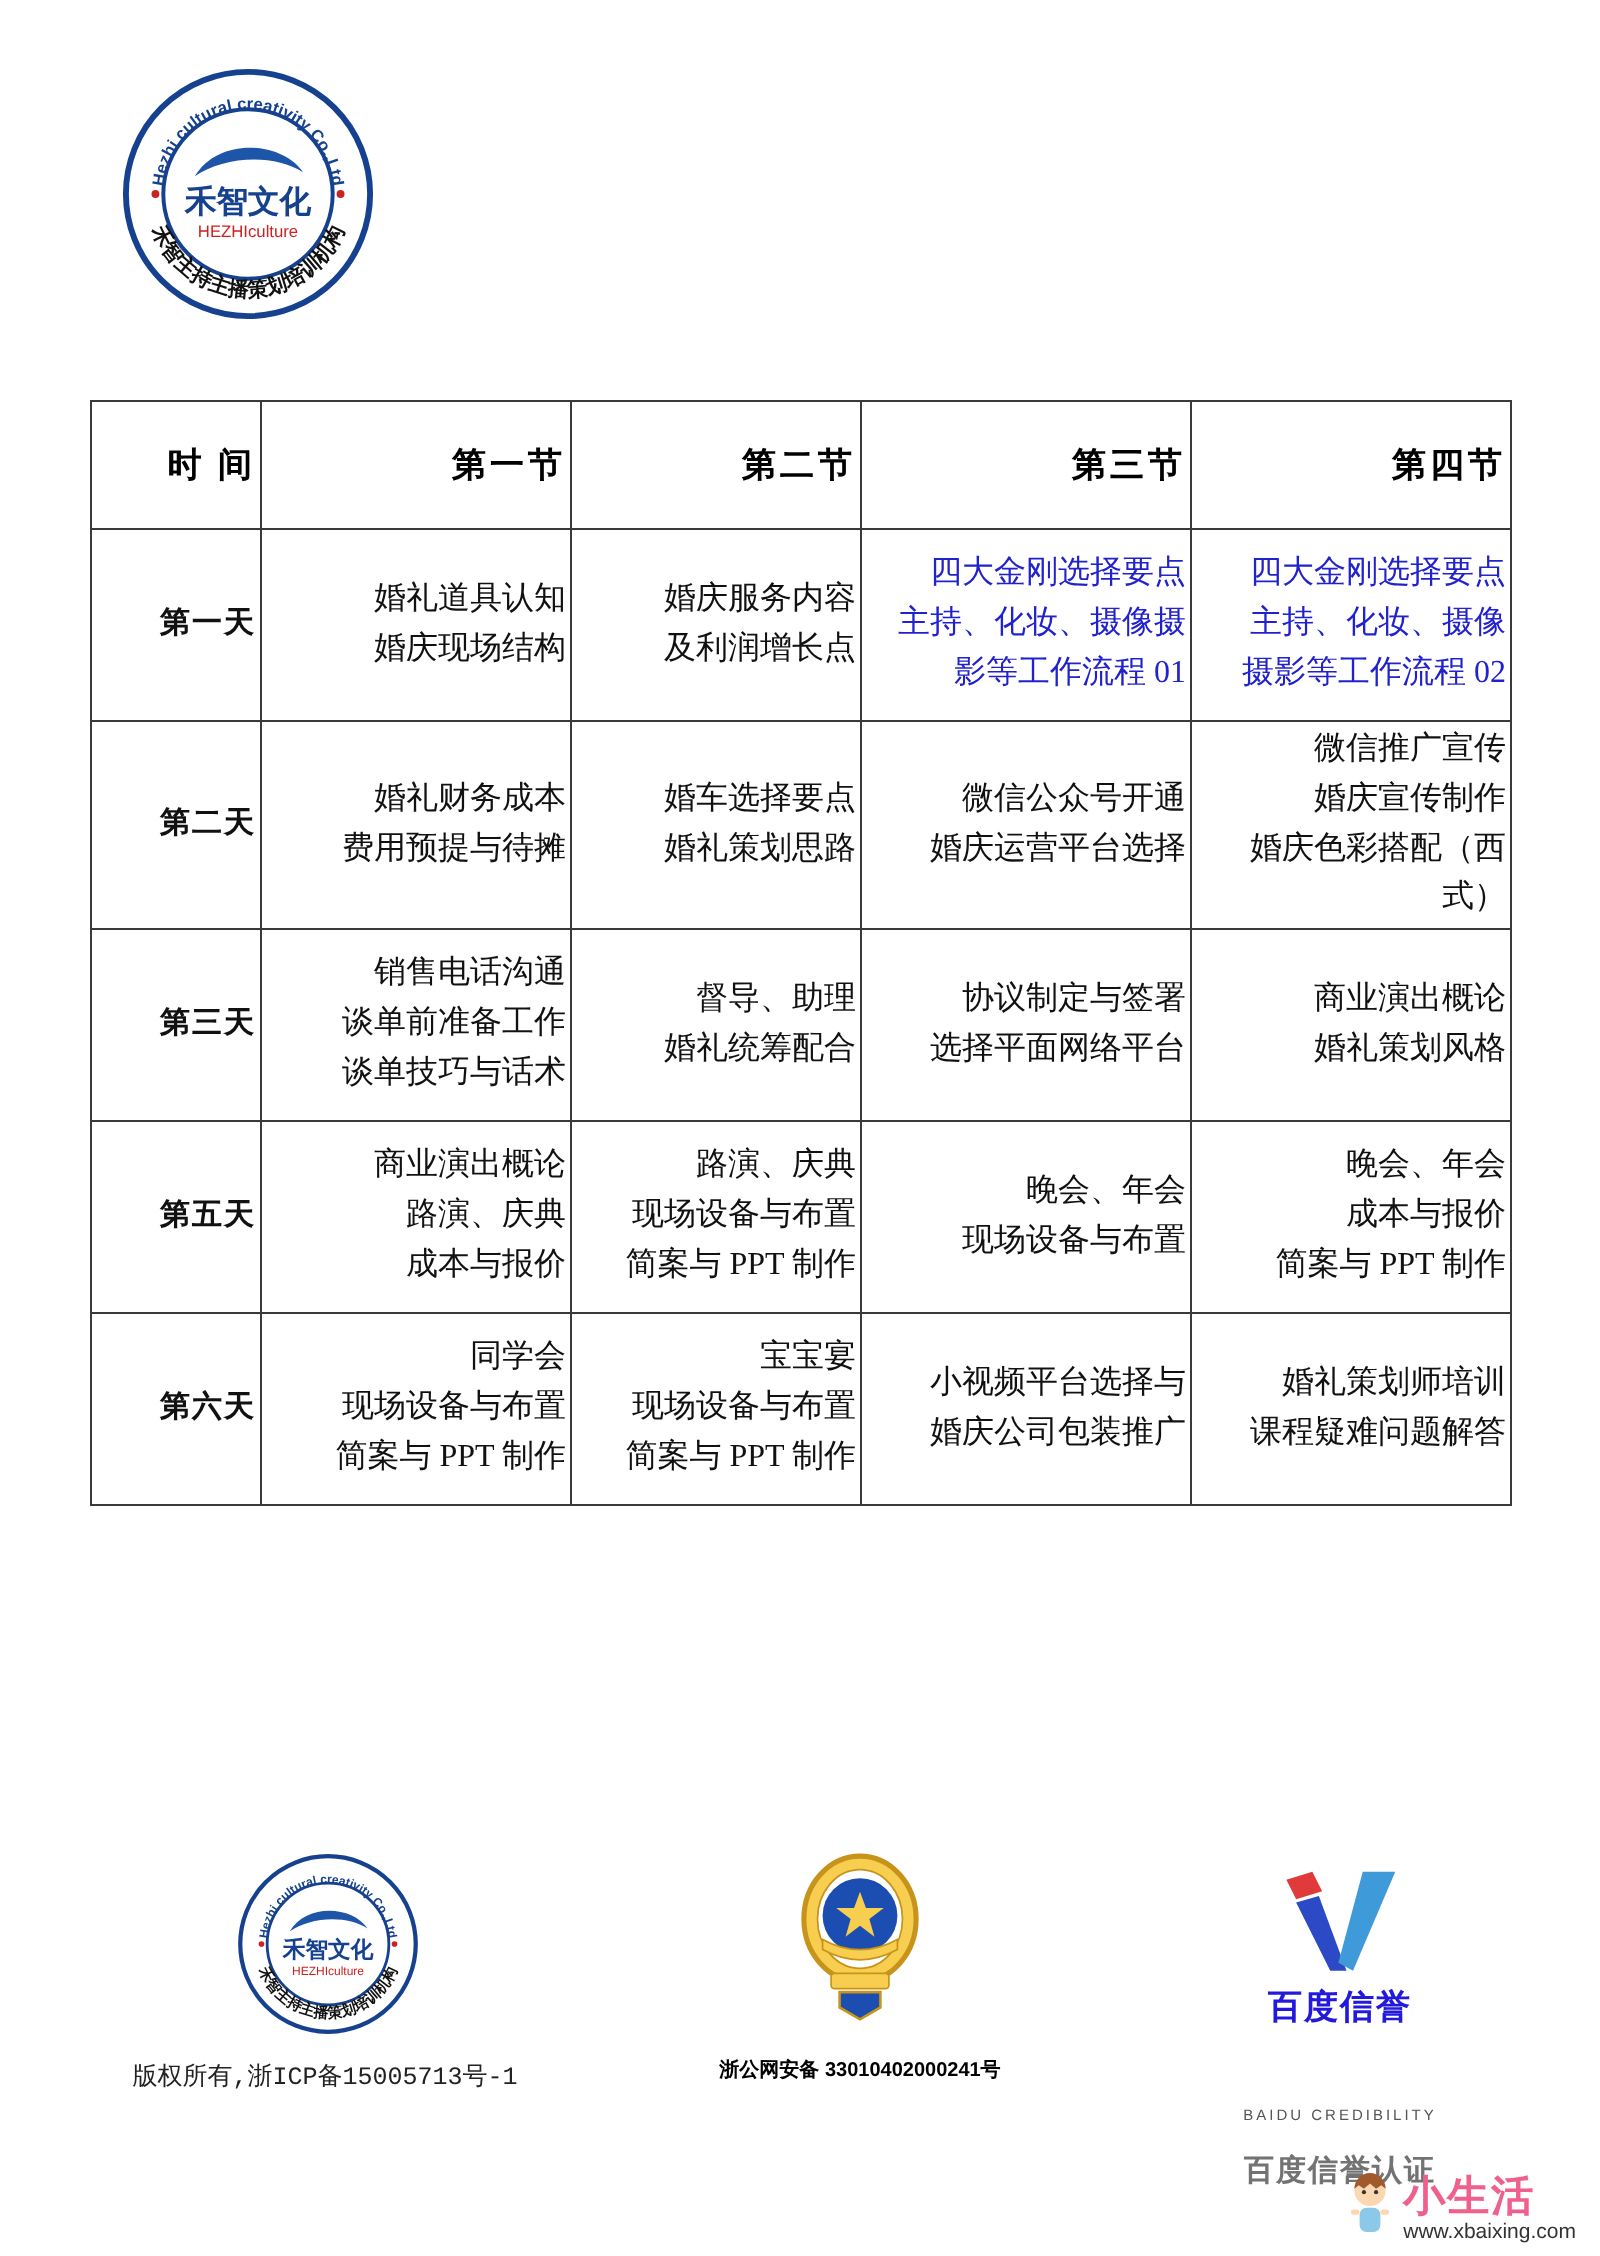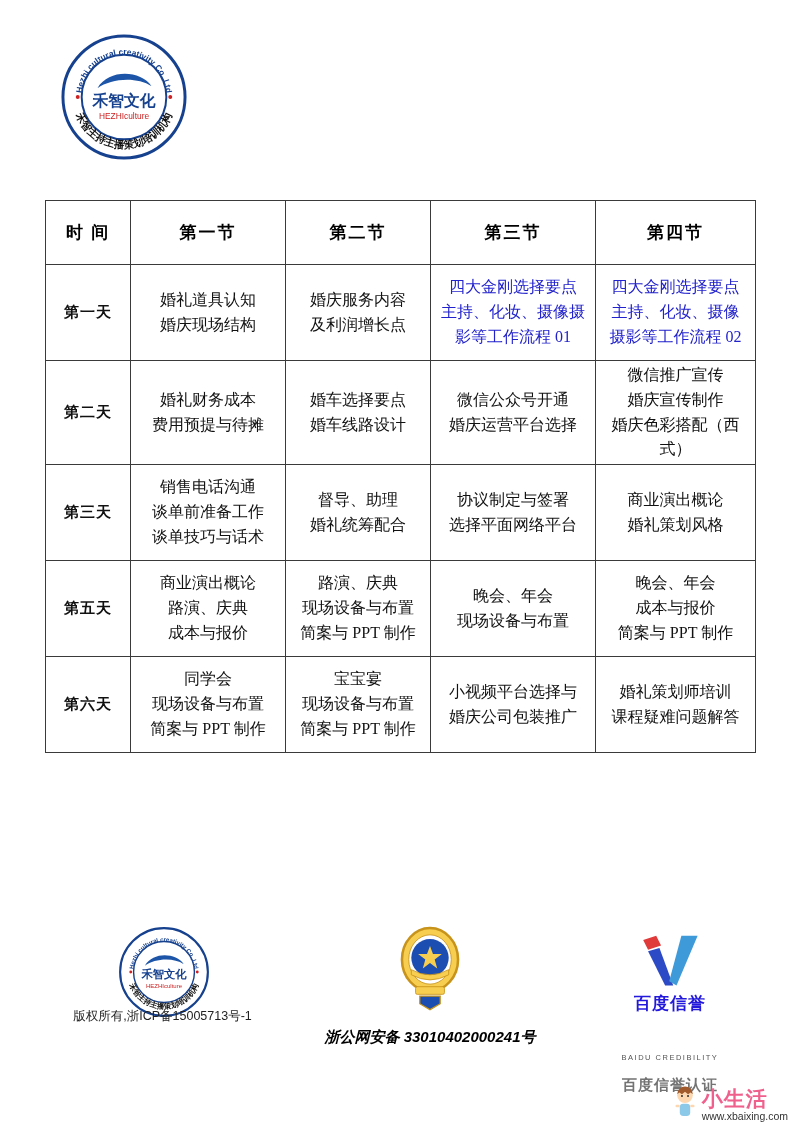--- a/index.html
+++ b/index.html
@@ -13,38 +13,38 @@
   .logo-header { position:absolute; left:60px; top:33px; width:128px; height:128px; }
   .page-title {
     position:absolute; left:188px; top:80px; width:555px; text-align:center;
     font-size:43px; font-weight:bold; color:#000; letter-spacing:2px;
     font-family:"Liberation Serif", serif; white-space:nowrap;
   }
 
   
   .table-wrap { position:absolute; left:45px; top:200px; width:710px; }
   table { width:100%; border-collapse:collapse; table-layout:fixed; }
-  th, td { border:1px solid #3a3a3a; text-align:center; vertical-align:middle; padding:2px;margin-top:46px; }
+  th, td { border:1px solid #3a3a3a; text-align:right; vertical-align:middle; padding:2px;margin-top:46px; }
   thead tr { height:64px; }
   tbody tr { height:96px; }
   th { font-size:17px; font-weight:bold; letter-spacing:2px; color:#000; }
   td { font-size:16px; line-height:1.55; color:#111; }
   td.day { font-size:15px; font-weight:bold; letter-spacing:1px; }
   td.blue { color: var(--highlight-blue, #2222cc); }
 
   
   .footer-logo { position:absolute; left:118px; top:926px; width:92px; height:92px; }
   .copyright {
-    position:absolute; left:55px; top:1008px; width:215px; text-align:center;
-    font-size:12.5px; color:#222; font-family:Liberation Sans, sans-serif;
+    position:absolute; left:55px; top:1030px; width:215px; text-align:center;
+    font-size:12.5px; color:#222; font-family:Liberation Mono, monospace;
   }
   .badge { position:absolute; left:396px; top:922px; width:68px; height:92px; }
   .police-text {
     position:absolute; left:300px; top:1028px; width:260px; text-align:center;
-    font-size:15px; font-weight:bold; color:#000; font-family:"Liberation Sans", sans-serif;font-style:italic;
+    font-size:10px; font-weight:bold; color:#000; font-family:"Liberation Sans", sans-serif;
   }
   .baidu {
     position:absolute; left:605px; top:935px; width:130px;
     display:flex; flex-direction:column; align-items:center;
   }
   .baidu-logo { width:62px; height:52px; }
   .baidu-name {
     color: var(--baidu-blue, #2319dc); font-size:17px; font-weight:bold;
     margin-top:5px; font-family:"Liberation Sans", sans-serif; letter-spacing:1px;
   }
@@ -130,21 +130,21 @@
             </td>
           </tr>
           <tr>
             <td class="day">第二天</td>
             <td>
               <div>婚礼财务成本</div>
               <div>费用预提与待摊</div>
             </td>
             <td>
               <div>婚车选择要点</div>
-              <div>婚车线路设计</div>
+              <div>婚礼策划思路</div>
             </td>
             <td>
               <div>微信公众号开通</div>
               <div>婚庆运营平台选择</div>
             </td>
             <td>
               <div>微信推广宣传</div>
               <div>婚庆宣传制作</div>
               <div>婚庆色彩搭配（西式）</div>
             </td>

